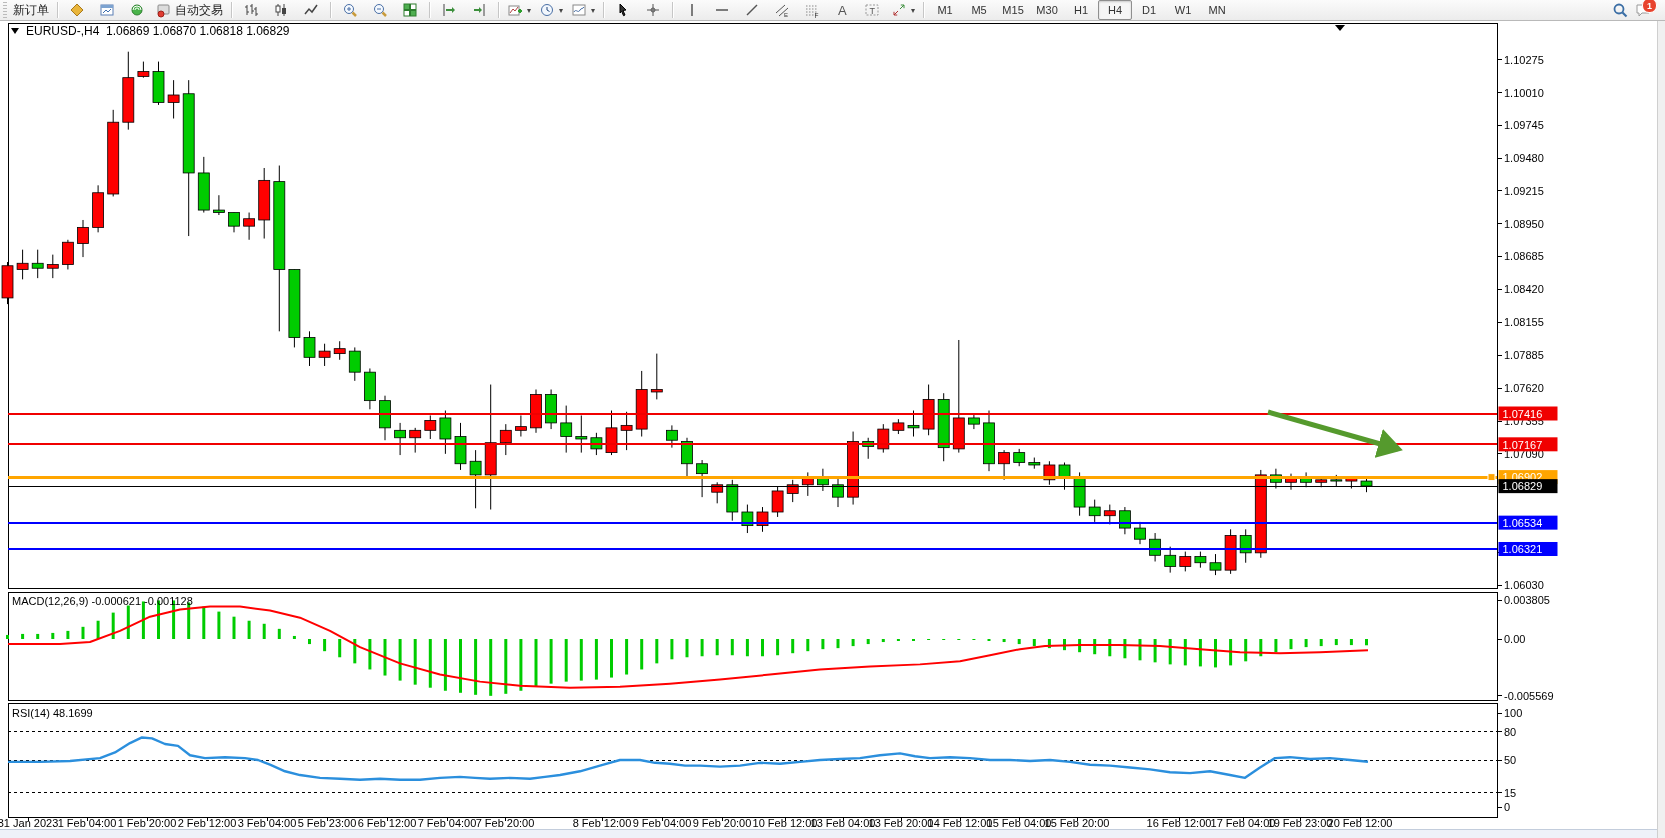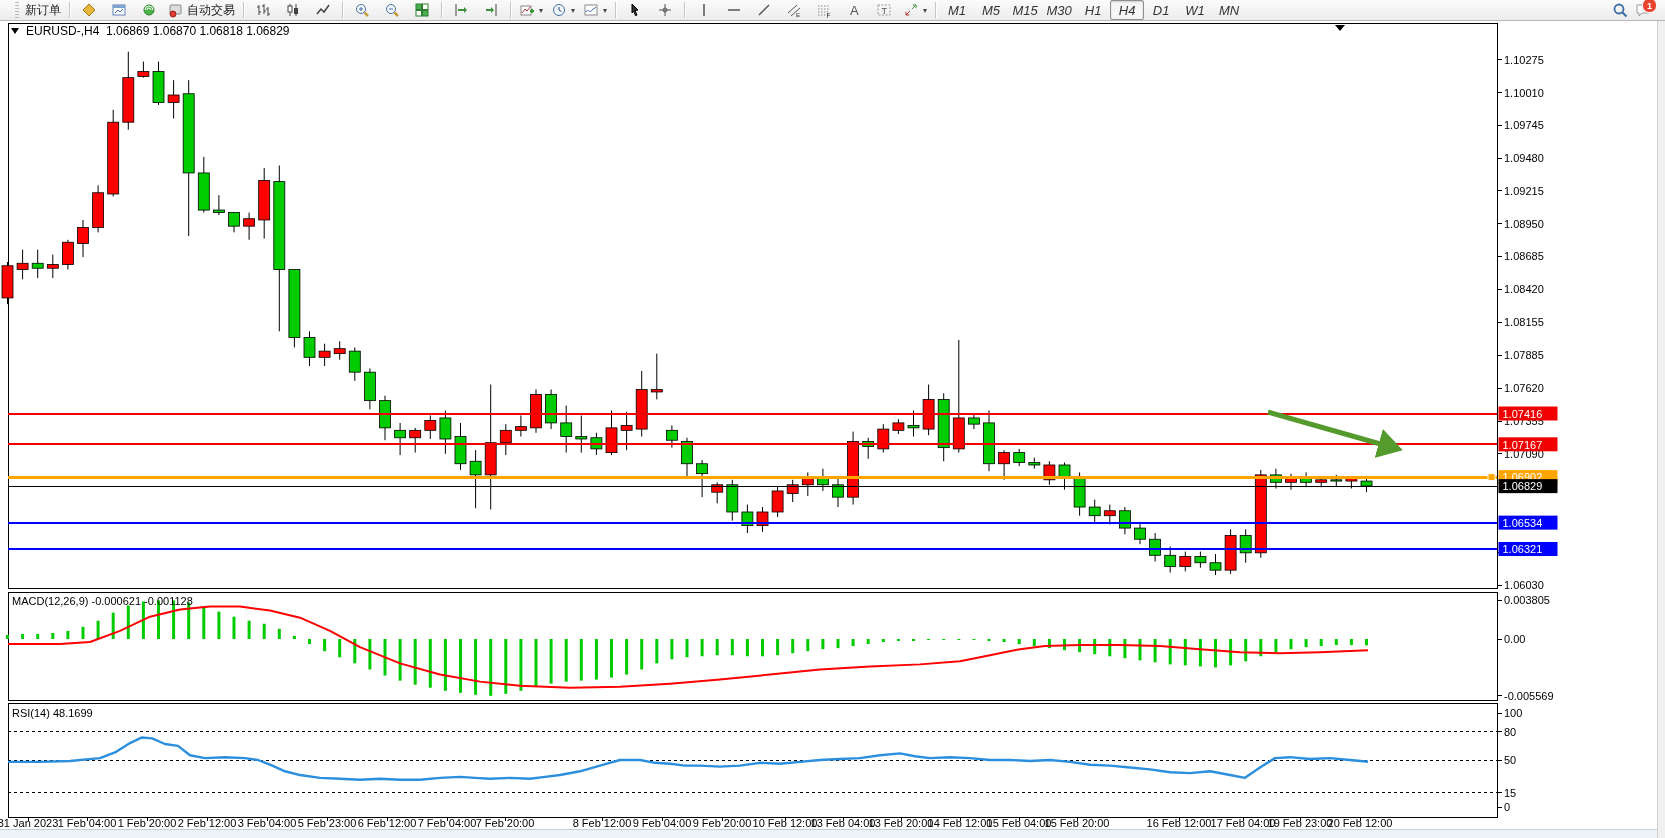--- a/index.html
+++ b/index.html
@@ -1,25 +1,25 @@
 <!DOCTYPE html>
 <html><head>
 <meta charset="utf-8">
 <style>
   html,body{margin:0;padding:0;width:1665px;height:838px;overflow:hidden;
     font-family:"Liberation Sans",sans-serif;background:#fff;}
   
   .toolbar{position:absolute;top:0;left:0;width:1665px;height:21px;
     background:linear-gradient(#fbfbfb,#ececec);border-bottom:1px solid #b9b9b9;
-    display:flex;align-items:center;padding-left:13px;box-sizing:border-box;z-index:5;}
+    display:flex;align-items:center;padding-left:1px;box-sizing:border-box;z-index:5;}
   .tbtn{height:18px;min-width:22px;display:flex;align-items:center;justify-content:center;
     gap:3px;padding:0 3px;border:1px solid transparent;border-radius:2px;cursor:default;
     font-size:12px;color:#222;white-space:nowrap;}
   .tbtn.active{border:1px solid #8f8f8f;background:#f6f6f6;box-shadow:inset 0 1px 2px rgba(0,0,0,.18);}
-  .tf{font-size:13px;color:#333;min-width:26px;font-style:italic;}
+  .tf{font-size:11px;color:#333;min-width:26px;}
   .sep{width:1px;height:16px;background:#c6c6c6;margin:0 4px;box-shadow:1px 0 0 #fff;}
   .grip{width:4px;height:16px;margin:0 2px;
     background:repeating-linear-gradient(#bbb 0 1px,transparent 1px 3px);}
   .drop{font-size:8px;color:#444;margin-left:1px;}
   .spacer{flex:1;}
   .badge{position:absolute;top:-4px;right:-6px;min-width:13px;height:13px;border-radius:7px;
     background:#e8432d;color:#fff;font-size:9px;font-weight:bold;display:flex;
     align-items:center;justify-content:center;border:1px solid #fff;}
   .chatwrap{position:relative;margin-right:14px;}
   svg.icon{display:block;}

